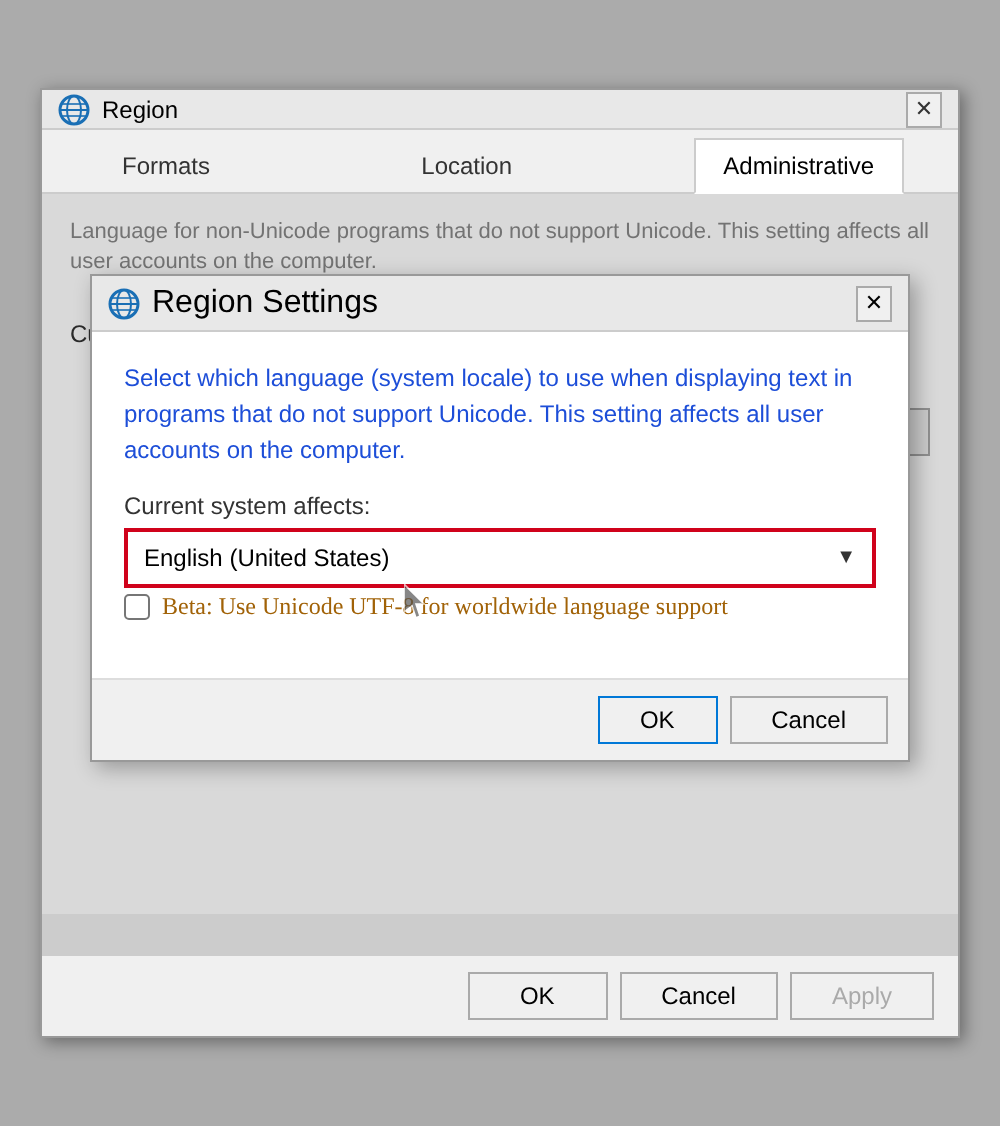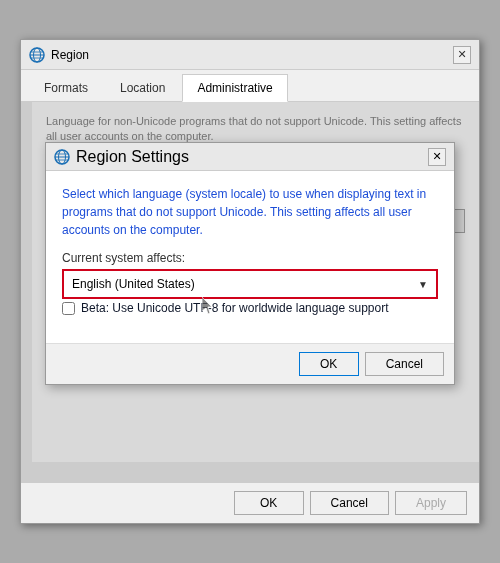--- a/index.html
+++ b/index.html
@@ -21,21 +21,21 @@
       border: 1px solid #999;
       box-shadow: 2px 2px 8px rgba(0,0,0,0.4);
     }
 
     .title-bar {
       background: #e8e8e8;
       border-bottom: 1px solid #ccc;
       display: flex;
       align-items: center;
       padding: 6px 8px;
-      height: 30px;
+      height: 20px;
     }
 
     .title-bar-icon {
       width: 16px;
       height: 16px;
       margin-right: 6px;
       flex-shrink: 0;
     }
 
     .title-bar-text {
@@ -56,21 +56,22 @@
       justify-content: center;
       font-size: 11px;
       color: #333;
     }
 
     
     .tab-bar {
       display: flex;
       background: #f0f0f0;
       border-bottom: 1px solid #ccc;
-      padding: 0 8px;
+      padding: 0 25px;
+      justify-content: space-between;
     }
 
     .tab {
       padding: 6px 14px;
       font-size: 12px;
       cursor: pointer;
       border: 1px solid transparent;
       border-bottom: none;
       margin-right: 2px;
       margin-top: 4px;
@@ -268,21 +269,22 @@
       margin-top: 4px;
     }
 
     .checkbox-row input[type="checkbox"] {
       width: 13px;
       height: 13px;
     }
 
     .checkbox-label {
       font-size: 12px;
-      color: #0f172a;
+      color: #a16207;
+      font-family: Liberation Serif, serif;
     }
 
     .modal-footer {
       display: flex;
       justify-content: flex-end;
       gap: 6px;
       padding: 8px 10px;
       background: #f0f0f0;
       border-top: 1px solid #ddd;
     }
@@ -320,21 +322,21 @@
     <span class="title-bar-text">Region</span>
     <div class="title-bar-close">✕</div>
   </div>
 
   <div class="tab-bar">
     <div class="tab">Formats</div>
     <div class="tab">Location</div>
     <div class="tab active">Administrative</div>
   </div>
 
-  <div class="dialog-overlay" style="position:relative; min-height: 380px; padding-left: 11px;">
+  <div class="dialog-overlay" style="position:relative; min-height: 380px;">
 
     <div style="padding: 12px 14px; background: #fff; margin: 0; min-height: 360px;">
       <div class="main-content-text" style="color:#888; font-size:11px; margin-bottom: 12px; line-height: 1.4;">
         Language for non-Unicode programs that do not support Unicode. This setting affects all user accounts on the computer.
       </div>
       <div class="info-section">
         <div class="info-label">Current language for non-Unicode programs:</div>
         <div class="info-value">English (United States)</div>
         <div class="change-locale-btn">
           <button class="btn-change-locale">

